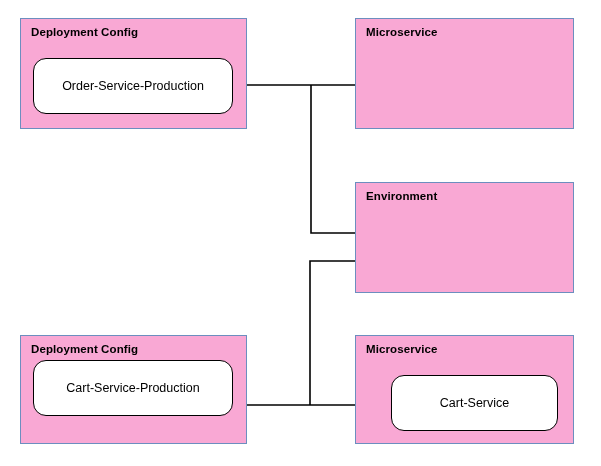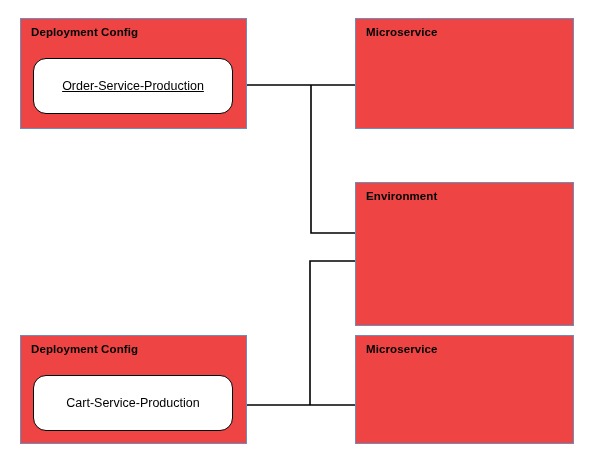--- a/index.html
+++ b/index.html
@@ -10,21 +10,21 @@
   #canvas {
     position: relative;
     width: 601px;
     height: 466px;
     background: #ffffff;
     font-family: "Liberation Sans", sans-serif;
     overflow: hidden;
   }
   .group {
     position: absolute;
-    background: #ef4444;
+    background: #f9a8d4;
     border: 1px solid #6c8ebf;
     box-sizing: border-box;
   }
   .group-title {
     position: absolute;
     left: 10px;
     top: 7px;
     font-size: 11.5px;
     font-weight: bold;
     color: #000000;
@@ -77,37 +77,40 @@
 
     <path class="edge-path" d="M 311 85 L 311 233 L 380 233" marker-end="url(#arrowhead)"></path>
 
     <path class="edge-path" d="M 310 405 L 310 261 L 380 261" marker-end="url(#arrowhead)"></path>
 
     <path class="edge-path" d="M 232 405 L 380 405" marker-end="url(#arrowhead)"></path>
   </svg>
 
   <div class="group" style="left:20px; top:18px; width:227px; height:111px;">
     <div class="group-title">Deployment Config</div>
-    <div class="node" style="left:12px; top:39px; width:200px; height:56px;text-decoration:underline;">
+    <div class="node" style="left:12px; top:39px; width:200px; height:56px;">
       <span class="node-label">Order-Service-Production</span>
     </div>
   </div>
 
   <div class="group" style="left:355px; top:18px; width:219px; height:111px;">
     <div class="group-title">Microservice</div>
   </div>
 
-  <div class="group" style="left:355px; top:182px; width:219px; height:144px;">
+  <div class="group" style="left:355px; top:182px; width:219px; height:111px;">
     <div class="group-title">Environment</div>
   </div>
 
   <div class="group" style="left:20px; top:335px; width:227px; height:109px;">
     <div class="group-title">Deployment Config</div>
-    <div class="node" style="left:12px; top:39px; width:200px; height:56px;">
+    <div class="node" style="left:12px; top:24px; width:200px; height:56px;">
       <span class="node-label">Cart-Service-Production</span>
     </div>
   </div>
 
   <div class="group" style="left:355px; top:335px; width:219px; height:109px;">
     <div class="group-title">Microservice</div>
+    <div class="node" style="left:35px; top:39px; width:167px; height:56px;">
+      <span class="node-label">Cart-Service</span>
+    </div>
   </div>
 
 </div>
 
 </body></html>

